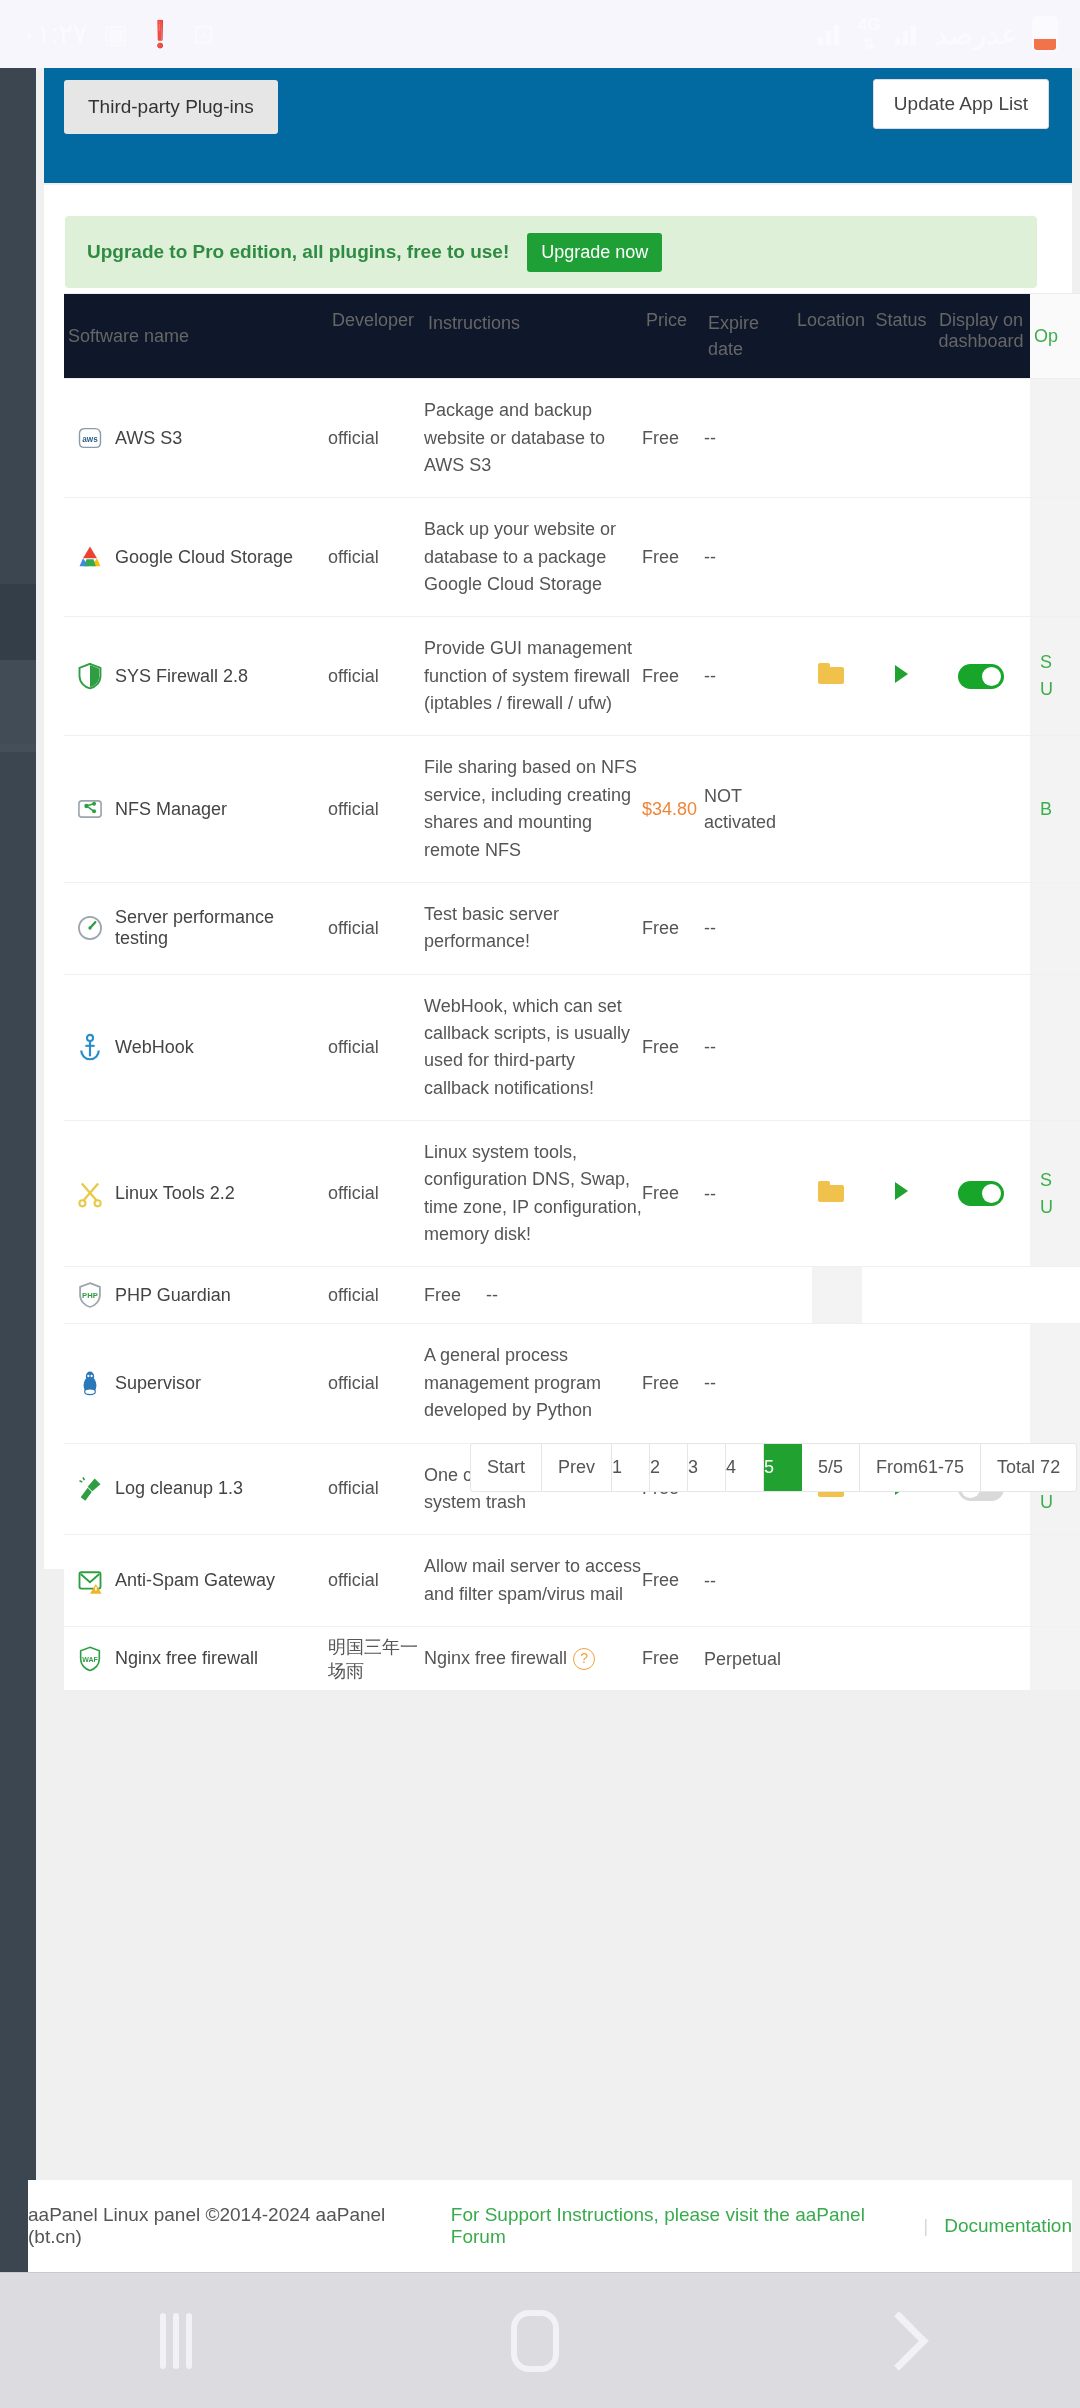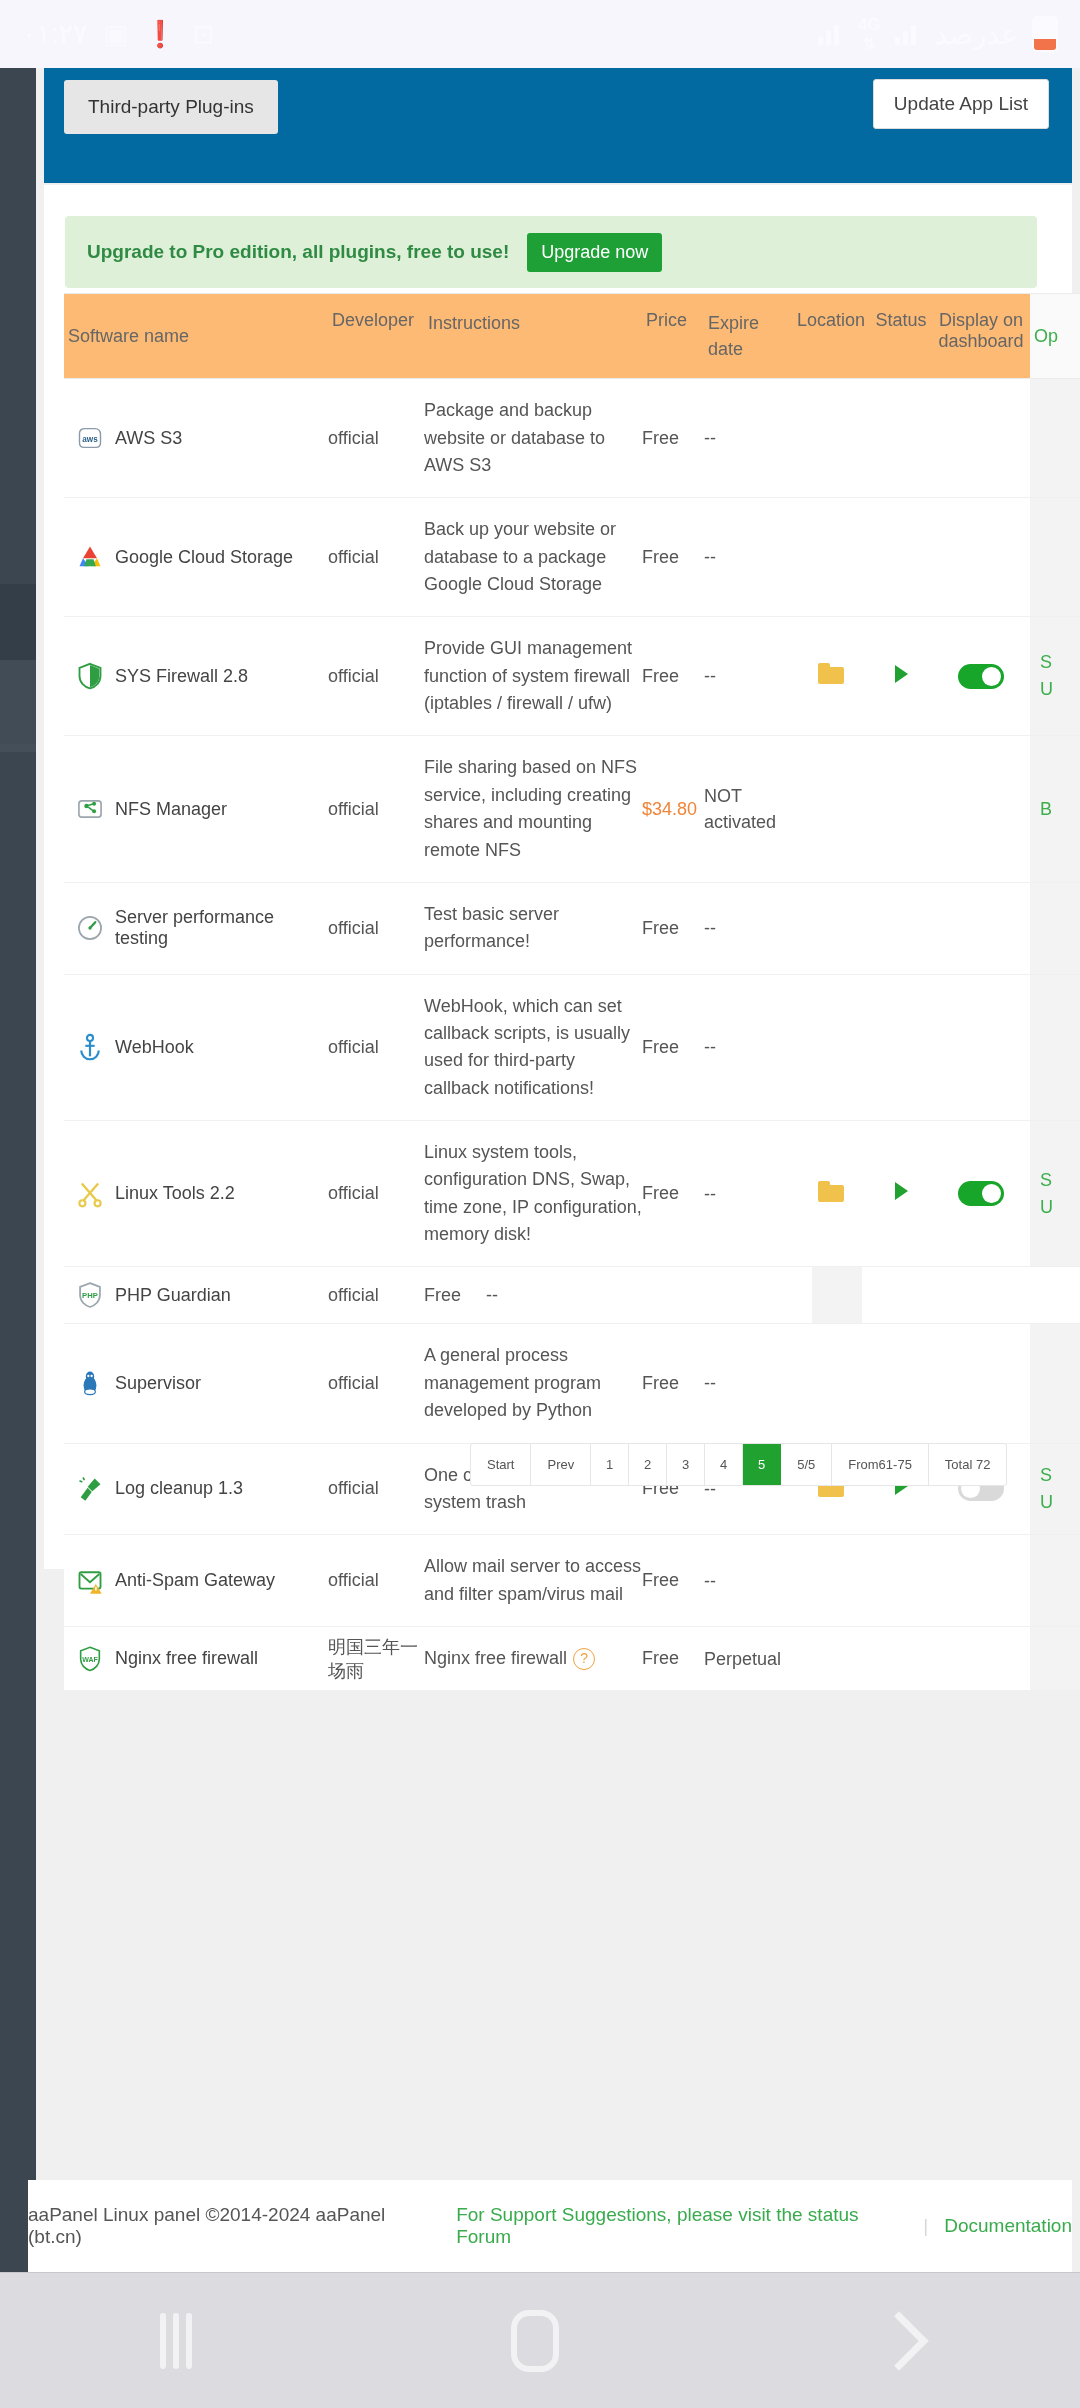--- a/index.html
+++ b/index.html
@@ -104,21 +104,21 @@
   .ricon { width: 27px; height: 27px; flex: 0 0 27px; }
 
   
   .tbl {
     position: absolute; left: 64px; top: 293px;
     width: 1016px;
     border-top: 1px solid #ececec;
     font-size: 18px; color: #555;
   }
   .tbl-head {
-    display: flex; background: #fdba74; border-bottom: 1px solid #ececec;
+    display: flex; background: #0f172a; border-bottom: 1px solid #ececec;
     color: #666; font-size: 18px;
   }
   .tbl-head > div { padding: 16px 4px; }
   .row {
     display: flex; border-bottom: 1px solid #f0f0f0; align-items: center;
     background: #fff;
   }
   .c-name   { width: 264px; display:flex; align-items:center; gap:11px; padding: 14px 0 14px 12px; }
   .c-dev    { width: 96px; }
   .c-instr  { width: 218px; line-height: 1.52; padding: 18px 0; }
@@ -153,22 +153,22 @@
     text-align:center; line-height:19px; vertical-align: middle; margin-left:6px;
   }
 
   
   .pager {
     position: absolute; left: 470px; top: 1443px;
     display: flex; border: 1px solid #e6e6e6; border-radius: 3px; overflow: hidden;
     background: #fff;
   }
   .pg {
-    padding: 13px 0; min-width: 38px; text-align: center;
-    border-right: 1px solid #e6e6e6; color: #555; font-size: 13px;
+    padding: 13px 0; min-width: 38px; text-align: left;
+    border-right: 1px solid #e6e6e6; color: #555; font-size: 18px;
   }
   .pg:last-child { border-right: none; }
   .pg.wide { padding-left: 16px; padding-right: 16px; }
   .pg.active { background: #21a12f; color: #fff; border-right-color: #21a12f; }
 
   
   .footer {
     position: absolute; left: 28px; top: 2180px;
     width: 1044px; height: 92px; background: #ffffff;
     display: flex; align-items: center; justify-content: center; gap: 0;
@@ -546,21 +546,21 @@
   <div class="pg">3</div>
   <div class="pg">4</div>
   <div class="pg active">5</div>
   <div class="pg wide">5/5</div>
   <div class="pg wide">From61-75</div>
   <div class="pg wide">Total 72</div>
 </div>
 
 <div class="footer">
   <span class="copy">aaPanel Linux panel ©2014-2024 aaPanel (bt.cn)</span>
-  <a href="#">For Support Suggestions, please visit the status Forum</a>
+  <a href="#">For Support Instructions, please visit the aaPanel Forum</a>
   <span class="sep">|</span>
   <a href="#">Documentation</a>
 </div>
 
 <div class="navbar">
   <div class="nav-recents">
       <i></i>
       <i></i>
       <i></i>
     </div>

